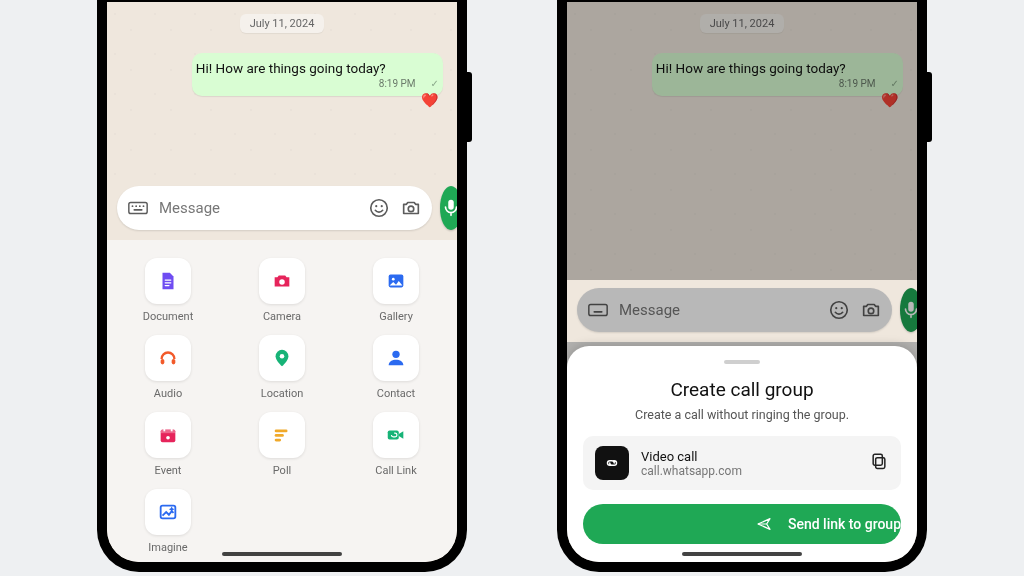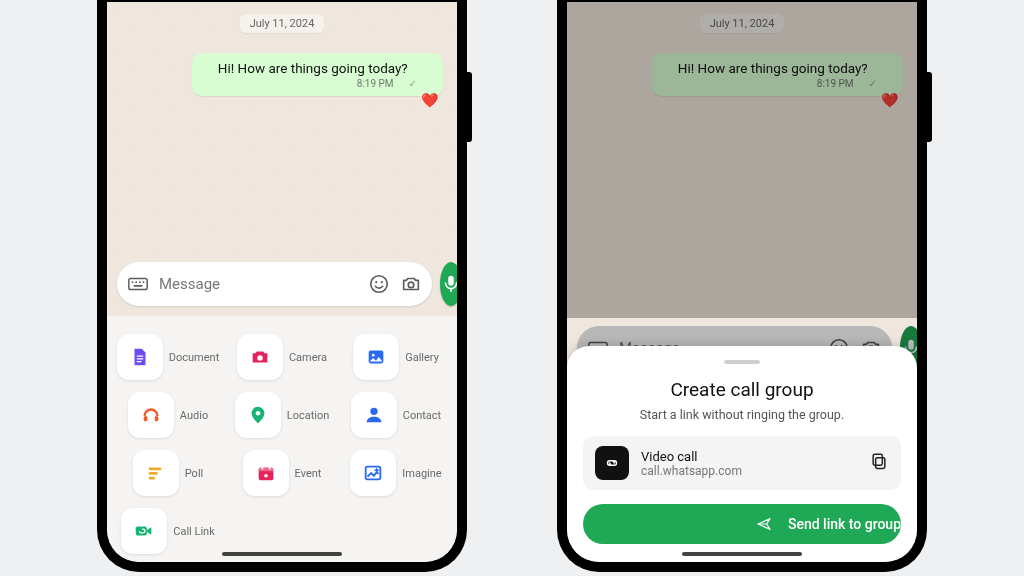--- a/index.html
+++ b/index.html
@@ -3,35 +3,35 @@
 <meta charset="utf-8">
 <style>
 *{box-sizing:border-box;margin:0;padding:0;font-family:-apple-system,Roboto,Arial,sans-serif}
 body{background:#eef0f2;width:1024px;height:576px;overflow:hidden;position:relative}
 .stage{display:flex;gap:90px;justify-content:center;padding-top:0}
 .phone{width:370px;height:580px;background:#000;border-radius:0 0 42px 42px;padding:10px;position:relative;margin-top:-8px}
 .phone::after{content:"";position:absolute;right:-5px;top:80px;width:5px;height:70px;background:#000;border-radius:0 3px 3px 0}
 .screen{width:100%;height:100%;background:#efe7dd;border-radius:0 0 32px 32px;overflow:hidden;position:relative;display:flex;flex-direction:column}
 .chat-bg{background:#efe7dd;background-image:radial-gradient(circle at 20% 30%,rgba(0,0,0,.02) 1px,transparent 1px),radial-gradient(circle at 60% 70%,rgba(0,0,0,.02) 1px,transparent 1px);background-size:40px 40px;flex:1;padding:8px 14px;position:relative}
 .date-pill{display:table;margin:4px auto 20px;background:#f5f1ec;padding:3px 10px;border-radius:6px;font-size:11px;color:#666;box-shadow:0 1px 1px rgba(0,0,0,.06)}
-.bubble{background:#d9fdd3;border-radius:10px;padding:7px 26px;max-width:78%;margin-left:auto;position:relative;box-shadow:0 1px 1px rgba(0,0,0,.08)}
+.bubble{background:#d9fdd3;border-radius:10px;padding:7px 4px;max-width:78%;margin-left:auto;position:relative;box-shadow:0 1px 1px rgba(0,0,0,.08)}
 .bubble-text{font-size:13.5px;color:#111}
 .bubble-meta{display:flex;align-items:center;gap:15px;justify-content:flex-end;margin-top:2px;font-size:10px;color:#6b7a6b}
 .check{color:#8aa88a}
 .heart{position:absolute;bottom:-12px;right:4px;font-size:14px}
 .input-row{display:flex;align-items:center;gap:8px;padding:8px 10px 10px;background:transparent}
 .input-pill{flex:1;background:#fff;border-radius:26px;height:44px;display:flex;align-items:center;padding:0 10px;gap:10px;box-shadow:0 1px 2px rgba(0,0,0,.12)}
 .input-pill input{border:0;outline:0;flex:1;font-size:15px;color:#15803d;background:transparent}
 .input-pill input::placeholder{color:#777}
 .mic-btn{width:44px;height:44px;border-radius:50%;background:#1fa855;display:flex;align-items:center;justify-content:center;box-shadow:0 1px 2px rgba(0,0,0,.2)}
 .ic{width:22px;height:22px;display:inline-flex;align-items:center;justify-content:center}
 .ic svg{width:100%;height:100%}
 .sheet{background:#f6f4f2;border-radius:0 0 32px 32px;padding:18px 6px 8px}
 .grid{display:grid;grid-template-columns:repeat(3,1fr);row-gap:12px;column-gap:4px;justify-items:center}
-.attach-item{display:flex;flex-direction:row;align-items:center;gap:6px}
+.attach-item{display:flex;flex-direction:column;align-items:center;gap:6px}
 .attach-tile{width:46px;height:46px;background:#fff;border-radius:12px;box-shadow:0 1px 3px rgba(0,0,0,.1);display:flex;align-items:center;justify-content:center}
 .attach-tile svg{width:22px;height:22px}
 .attach-label{font-size:11px;color:#6a6a6a}
 .home-ind{position:absolute;bottom:6px;left:50%;transform:translateX(-50%);width:120px;height:4px;background:#222;border-radius:3px;opacity:.85}
 .dim{filter:brightness(.72)}
 .overlay-sheet{position:absolute;left:0;right:0;bottom:0;background:#fff;border-radius:22px 22px 32px 32px;padding:14px 16px 18px;box-shadow:0 -2px 10px rgba(0,0,0,.15)}
 .drag{width:36px;height:4px;background:#cfcfcf;border-radius:3px;margin:0 auto 14px}
 .cl-title{text-align:center;font-size:19px;color:#111;margin-bottom:6px}
 .cl-sub{text-align:center;font-size:12.5px;color:#555;margin-bottom:14px}
 .link-row{display:flex;align-items:center;gap:12px;background:#f4f4f4;border-radius:10px;padding:10px 12px;margin-bottom:14px}
@@ -154,58 +154,58 @@
                 <svg viewBox="0 0 24 24">
                   <circle cx="12" cy="8" r="4" fill="#2b6af0"></circle>
                   <path d="M4 20c0-4 4-6 8-6s8 2 8 6z" fill="#2b6af0"></path>
                 </svg>
               </div>
               <div class="attach-label">Contact</div>
             </div>
             <div class="attach-item">
               <div class="attach-tile">
                 <svg viewBox="0 0 24 24">
-                  <rect x="4" y="6" width="14" height="3" rx="1.5" fill="#f0a92a"></rect>
-                  <rect x="4" y="11" width="10" height="3" rx="1.5" fill="#f0a92a"></rect>
-                  <rect x="4" y="16" width="7" height="3" rx="1.5" fill="#f0a92a"></rect>
-                </svg>
-              </div>
-              <div class="attach-label">Poll</div>
-            </div>
-            <div class="attach-item">
-              <div class="attach-tile">
-                <svg viewBox="0 0 24 24">
                   <rect x="4" y="6" width="16" height="14" rx="2" fill="#e6245b"></rect>
                   <rect x="4" y="6" width="16" height="4" fill="#fff" opacity=".3"></rect>
                   <line x1="8" y1="4" x2="8" y2="8" stroke="#fff" stroke-width="2"></line>
                   <line x1="16" y1="4" x2="16" y2="8" stroke="#fff" stroke-width="2"></line>
                   <circle cx="12" cy="15" r="2" fill="#fff"></circle>
                 </svg>
               </div>
               <div class="attach-label">Event</div>
             </div>
             <div class="attach-item">
               <div class="attach-tile">
                 <svg viewBox="0 0 24 24">
+                  <rect x="4" y="6" width="14" height="3" rx="1.5" fill="#f0a92a"></rect>
+                  <rect x="4" y="11" width="10" height="3" rx="1.5" fill="#f0a92a"></rect>
+                  <rect x="4" y="16" width="7" height="3" rx="1.5" fill="#f0a92a"></rect>
+                </svg>
+              </div>
+              <div class="attach-label">Poll</div>
+            </div>
+            <div class="attach-item">
+              <div class="attach-tile">
+                <svg viewBox="0 0 24 24">
+                  <rect x="3" y="7" width="12" height="10" rx="2" fill="#17b377"></rect>
+                  <path d="M15 11l5-3v8l-5-3z" fill="#17b377"></path>
+                  <path d="M7 12a2 2 0 002 2h2a2 2 0 000-4h-1" stroke="#fff" stroke-width="1.3" fill="none"></path>
+                </svg>
+              </div>
+              <div class="attach-label">Call Link</div>
+            </div>
+            <div class="attach-item">
+              <div class="attach-tile">
+                <svg viewBox="0 0 24 24">
                   <rect x="4" y="5" width="16" height="14" rx="2" fill="none" stroke="#2b6af0" stroke-width="2"></rect>
                   <path d="M6 16l4-4 3 3 3-4 2 2" fill="none" stroke="#2b6af0" stroke-width="2"></path>
                   <path d="M16 6l1 2 2 1-2 1-1 2-1-2-2-1 2-1z" fill="#2b6af0"></path>
                 </svg>
               </div>
               <div class="attach-label">Imagine</div>
-            </div>
-            <div class="attach-item">
-              <div class="attach-tile">
-                <svg viewBox="0 0 24 24">
-                  <rect x="3" y="7" width="12" height="10" rx="2" fill="#17b377"></rect>
-                  <path d="M15 11l5-3v8l-5-3z" fill="#17b377"></path>
-                  <path d="M7 12a2 2 0 002 2h2a2 2 0 000-4h-1" stroke="#fff" stroke-width="1.3" fill="none"></path>
-                </svg>
-              </div>
-              <div class="attach-label">Call Link</div>
             </div>
           </div>
     </div>
     <div class="home-ind"></div>
   </div>
 </div>
 
 <div class="phone">
   <div class="screen">
     <div class="dim" style="flex:1;display:flex;flex-direction:column">
@@ -309,21 +309,21 @@
                 </div>
                 <div class="attach-label">Contact</div>
               </div>
             </div>
       </div>
     </div>
 
     <div class="overlay-sheet">
       <div class="drag"></div>
       <div class="cl-title">Create call group</div>
-      <div class="cl-sub">Start a link without ringing the group.</div>
+      <div class="cl-sub">Create a call without ringing the group.</div>
       <div class="link-row">
         <div class="link-ic">
           <svg viewBox="0 0 24 24">
                 <path d="M9 12a3 3 0 003 3h3a3 3 0 000-6h-1M15 12a3 3 0 00-3-3H9a3 3 0 000 6h1" stroke="#fff" stroke-width="2" fill="none" stroke-linecap="round"></path>
               </svg>
         </div>
         <div class="link-text">
           <div class="t1">Video call</div>
           <div class="t2">call.whatsapp.com</div>
         </div>

